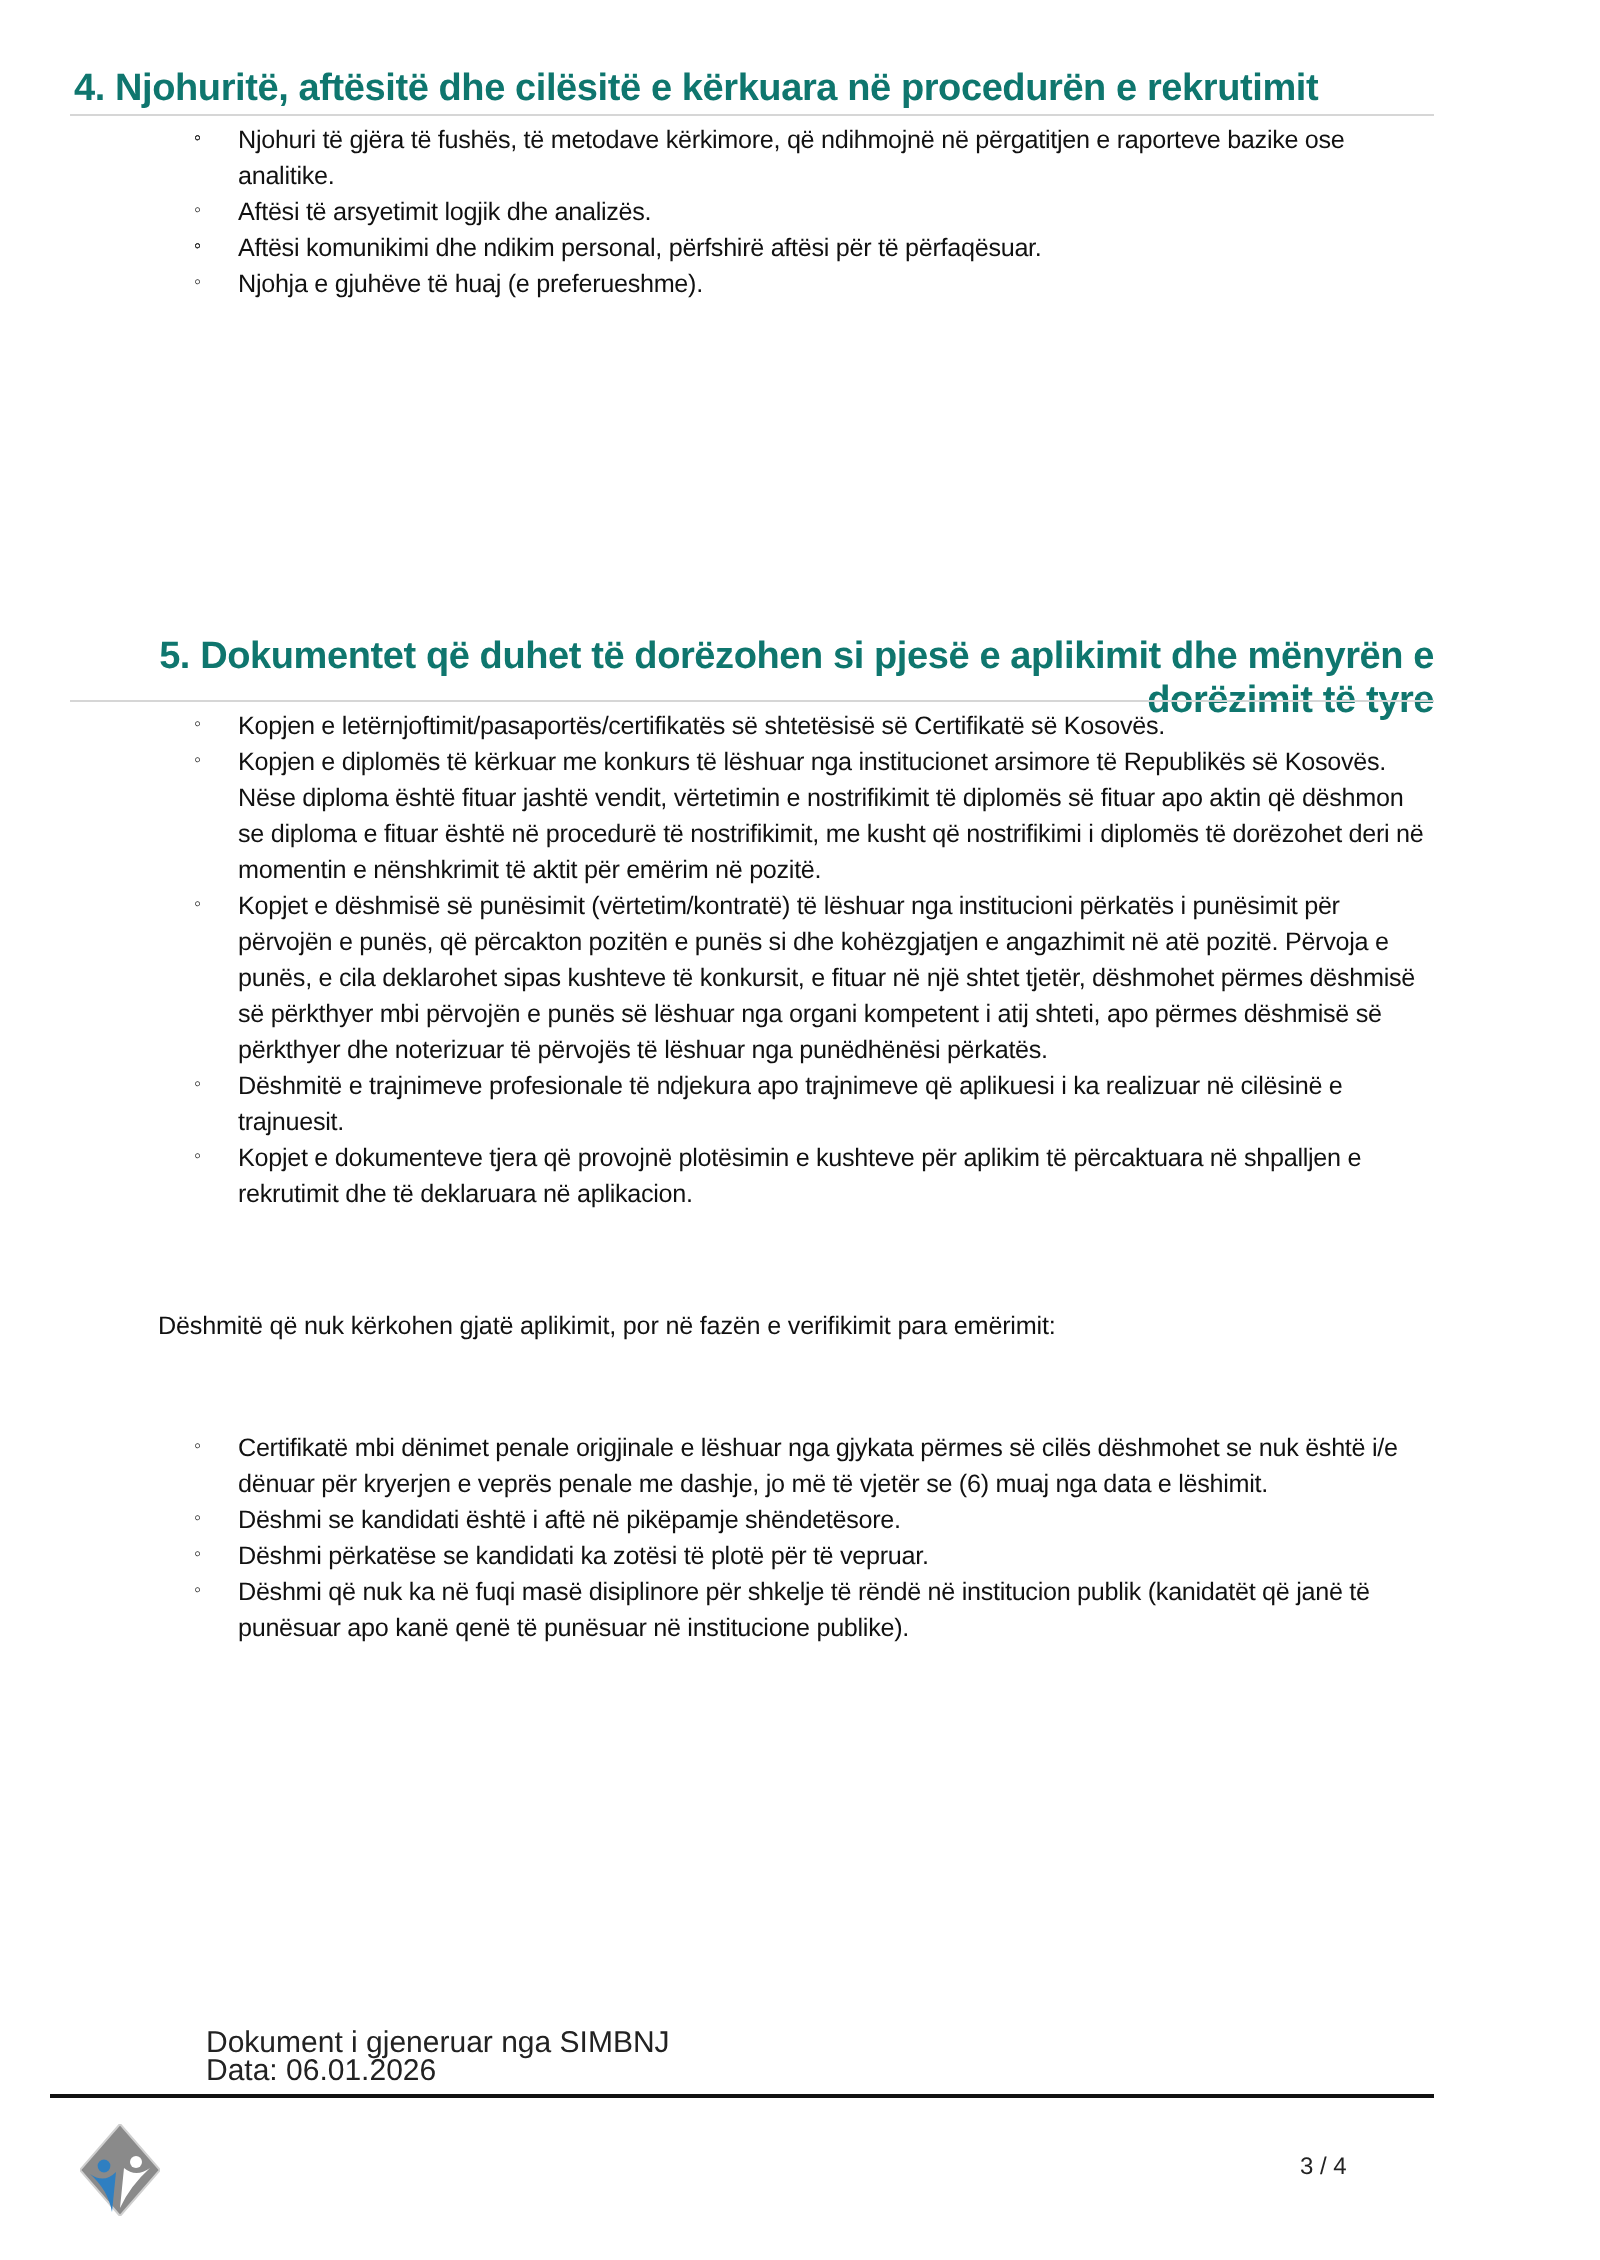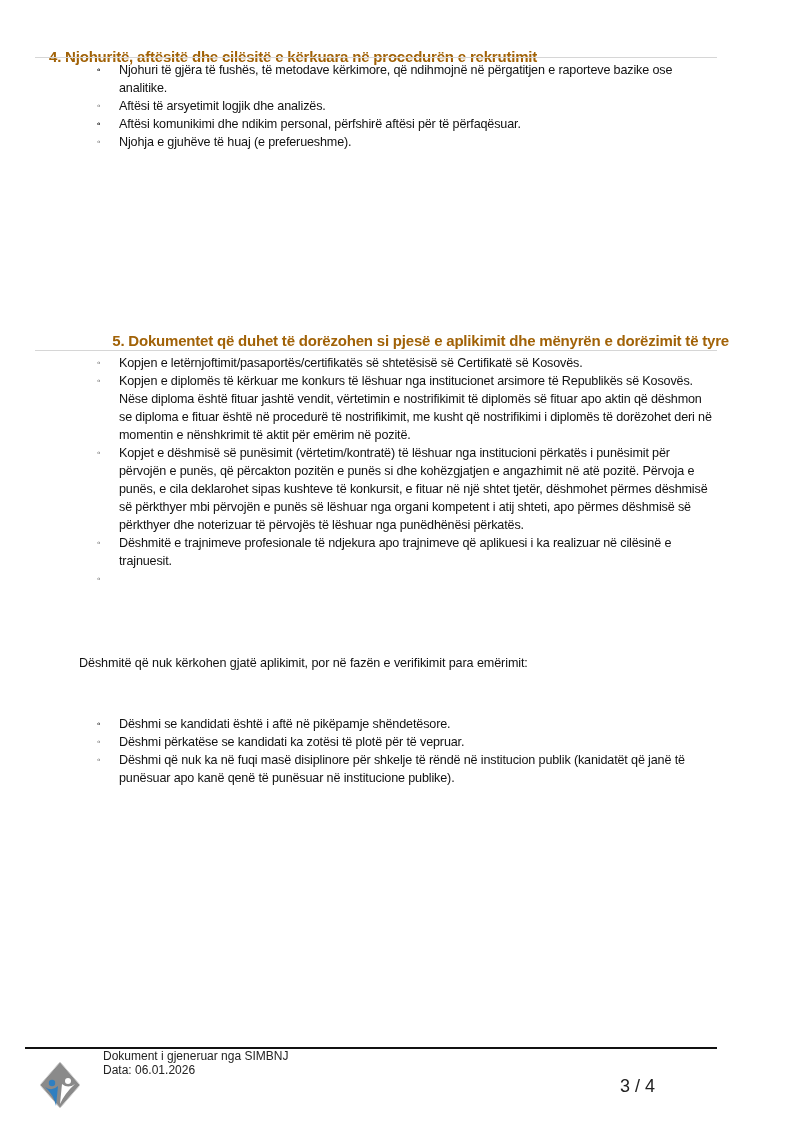--- a/index.html
+++ b/index.html
@@ -4,23 +4,23 @@
 <style>
   html, body { margin: 0; padding: 0; background: #ffffff; }
   body {
     width: 800px; height: 1130px; position: relative; overflow: hidden;
     font-family: "Liberation Sans", "DejaVu Sans", sans-serif;
     color: #111111;
   }
   .section-title {
     position: absolute; left: 37px; width: 680px;
     font-family: "Liberation Sans", sans-serif;
-    font-weight: bold; font-size: 15px; line-height: 22px;
-    color: #a16207;
-    margin: 12px;
+    font-weight: bold; font-size: 19px; line-height: 22px;
+    color: #0f766e;
+    margin: 0;
     letter-spacing: -0.2px;
   }
   .rule {
     position: absolute; left: 35px; width: 682px; height: 0;
     border-top: 1.5px solid #d6d6d6;
   }
   ul.doc-list {
     position: absolute; left: 97px; width: 620px;
     list-style: none; margin: 0; padding: 0;
     font-size: 12.6px; line-height: 18px;
@@ -36,26 +36,26 @@
     position: absolute; left: 79px; top: 654px;
     font-weight: normal; font-size: 12.6px; line-height: 18px;
     letter-spacing: -0.1px;
   }
   .footer-line {
     position: absolute; left: 25px; top: 1047px; width: 692px; height: 0;
     border-top: 2px solid #111;
   }
   .footer-logo { position: absolute; left: 40px; top: 1062px; width: 40px; height: 46px; }
   .footer-text {
-    position: absolute; left: 103px; top: 1049px;
-    font-size: 12px; line-height: 14px; color: #222;
+    position: absolute; left: 103px; top: 1015px;
+    font-size: 15px; line-height: 14px; color: #222;
   }
   .page-num {
-    position: absolute; left: 620px; top: 1076px;
-    font-size: 18px; color: #222;
+    position: absolute; left: 650px; top: 1076px;
+    font-size: 12px; color: #222;
   }
 </style>
 </head>
 <body>
 
 <h2 class="section-title" style="top:34px;">4. Njohuritë, aftësitë dhe cilësitë e kërkuara në procedurën e rekrutimit</h2>
 <div class="rule" style="top:57px;"></div>
 <ul class="doc-list" style="top:61px; width:620px;">
   <li><span class="bullet">◦</span></li>
   <li><span class="bullet">◦</span></li>
@@ -67,26 +67,26 @@
   <li><span class="bullet">◦</span><span>Njohja e gjuhëve të huaj (e preferueshme).</span></li>
 </ul>
 
 <h2 class="section-title" style="top:318px;text-align:right;">5. Dokumentet që duhet të dorëzohen si pjesë e aplikimit dhe mënyrën e dorëzimit të tyre</h2>
 <div class="rule" style="top:350px;"></div>
 <ul class="doc-list" style="top:354px; width:620px;">
   <li><span class="bullet">◦</span><span>Kopjen e letërnjoftimit/pasaportës/certifikatës së shtetësisë së Certifikatë së Kosovës.</span></li>
   <li><span class="bullet">◦</span><span>Kopjen e diplomës të kërkuar me konkurs të lëshuar nga institucionet arsimore të Republikës së Kosovës. Nëse diploma është fituar jashtë vendit, vërtetimin e nostrifikimit të diplomës së fituar apo aktin që dëshmon se diploma e fituar është në procedurë të nostrifikimit, me kusht që nostrifikimi i diplomës të dorëzohet deri në momentin e nënshkrimit të aktit për emërim në pozitë.</span></li>
   <li><span class="bullet">◦</span><span>Kopjet e dëshmisë së punësimit (vërtetim/kontratë) të lëshuar nga institucioni përkatës i punësimit për përvojën e punës, që përcakton pozitën e punës si dhe kohëzgjatjen e angazhimit në atë pozitë. Përvoja e punës, e cila deklarohet sipas kushteve të konkursit, e fituar në një shtet tjetër, dëshmohet përmes dëshmisë së përkthyer mbi përvojën e punës së lëshuar nga organi kompetent i atij shteti, apo përmes dëshmisë së përkthyer dhe noterizuar të përvojës të lëshuar nga punëdhënësi përkatës.</span></li>
   <li><span class="bullet">◦</span><span>Dëshmitë e trajnimeve profesionale të ndjekura apo trajnimeve që aplikuesi i ka realizuar në cilësinë e trajnuesit.</span></li>
-  <li><span class="bullet">◦</span></li>
+  <li><span class="bullet">◦</span><span>Kopjet e dokumenteve tjera që provojnë plotësimin e kushteve për aplikim të përcaktuara në shpalljen e rekrutimit dhe të deklaruara në aplikacion.</span></li>
 </ul>
 
 <div class="subheading">Dëshmitë që nuk kërkohen gjatë aplikimit, por në fazën e verifikimit para emërimit:</div>
 <ul class="doc-list" style="top:715px; width:620px;">
-  <li><span class="bullet">◦</span></li>
+  <li><span class="bullet">◦</span><span>Certifikatë mbi dënimet penale origjinale e lëshuar nga gjykata përmes së cilës dëshmohet se nuk është i/e dënuar për kryerjen e veprës penale me dashje, jo më të vjetër se (6) muaj nga data e lëshimit.</span></li>
   <li><span class="bullet">◦</span><span>Dëshmi se kandidati është i aftë në pikëpamje shëndetësore.</span></li>
   <li><span class="bullet">◦</span><span>Dëshmi përkatëse se kandidati ka zotësi të plotë për të vepruar.</span></li>
   <li><span class="bullet">◦</span><span>Dëshmi që nuk ka në fuqi masë disiplinore për shkelje të rëndë në institucion publik (kanidatët që janë të punësuar apo kanë qenë të punësuar në institucione publike).</span></li>
 </ul>
 
 <div class="footer-line"></div>
 <svg class="footer-logo" viewBox="0 0 40 46">
   <polygon points="20,0 40,23 20,46 0,23" fill="#8a8a8a"></polygon>
   <polygon points="20,0 40,23 20,46 0,23" fill="none" stroke="#d0d0d0" stroke-width="1"></polygon>
   <circle cx="12" cy="21" r="3.2" fill="#2f7fc1"></circle>

